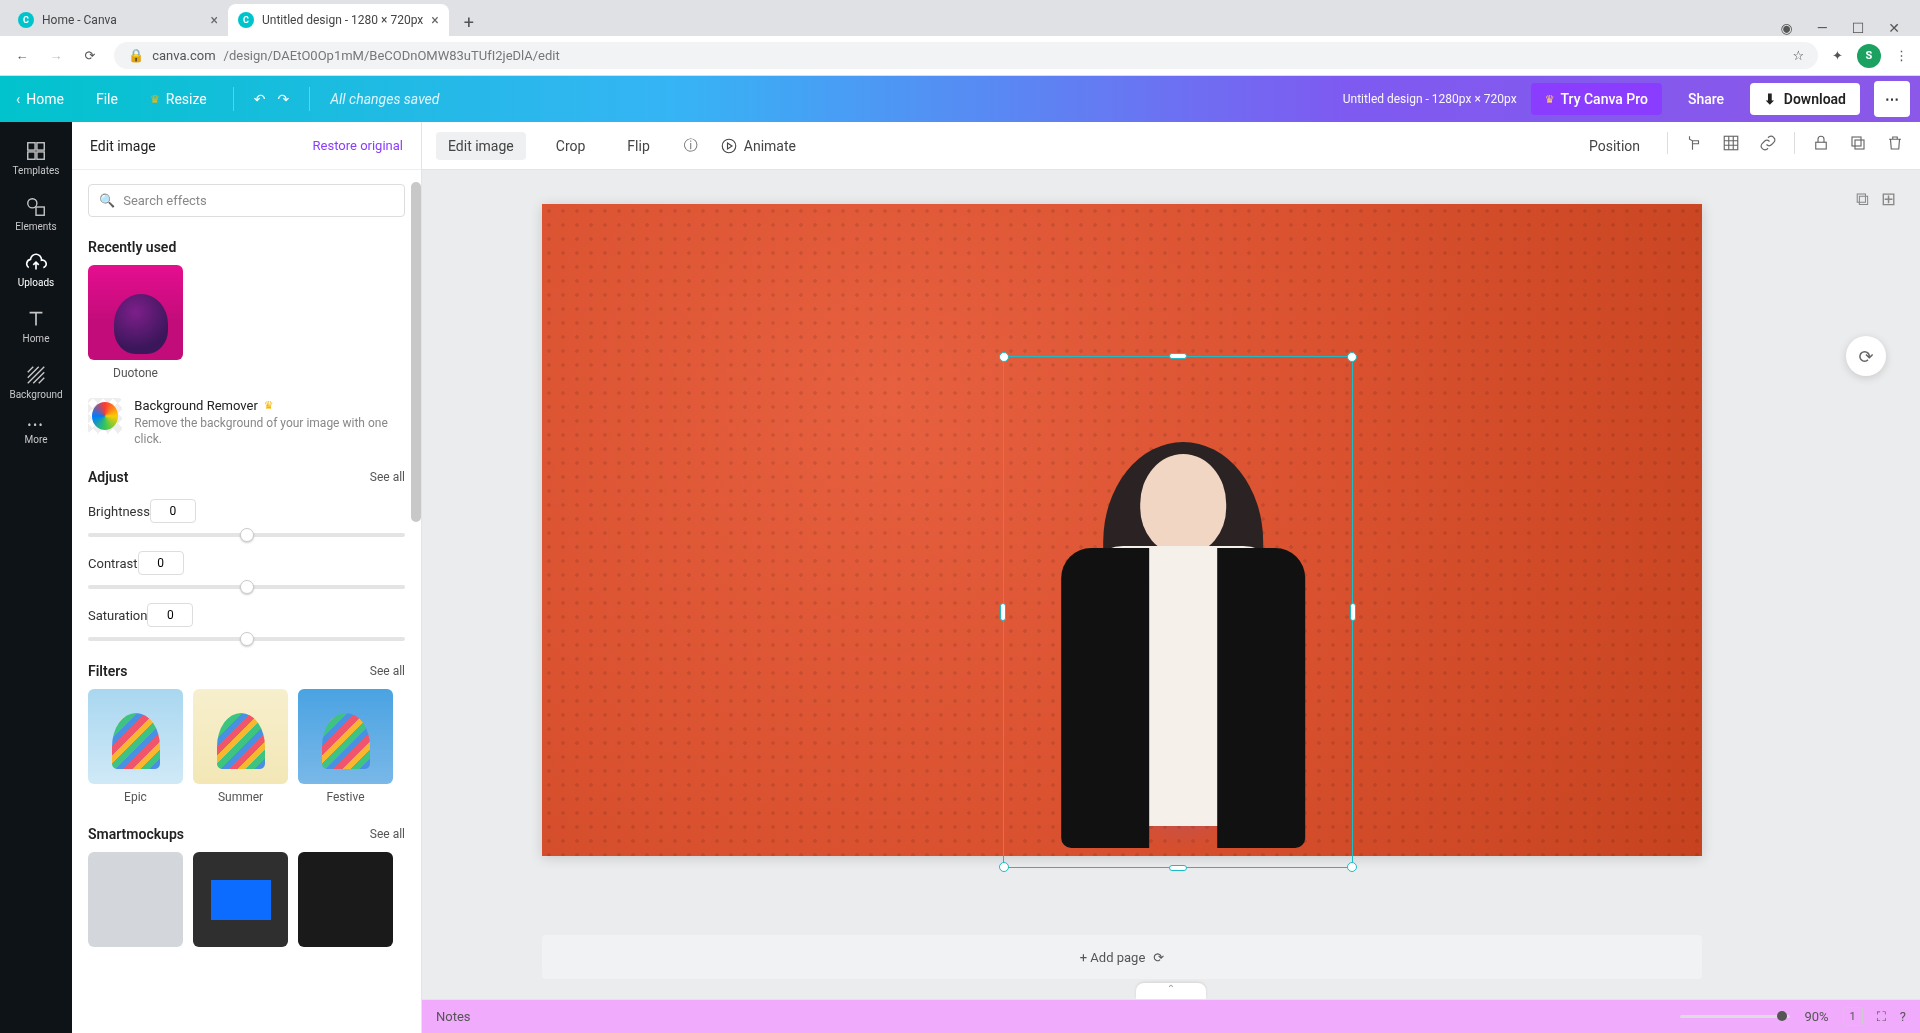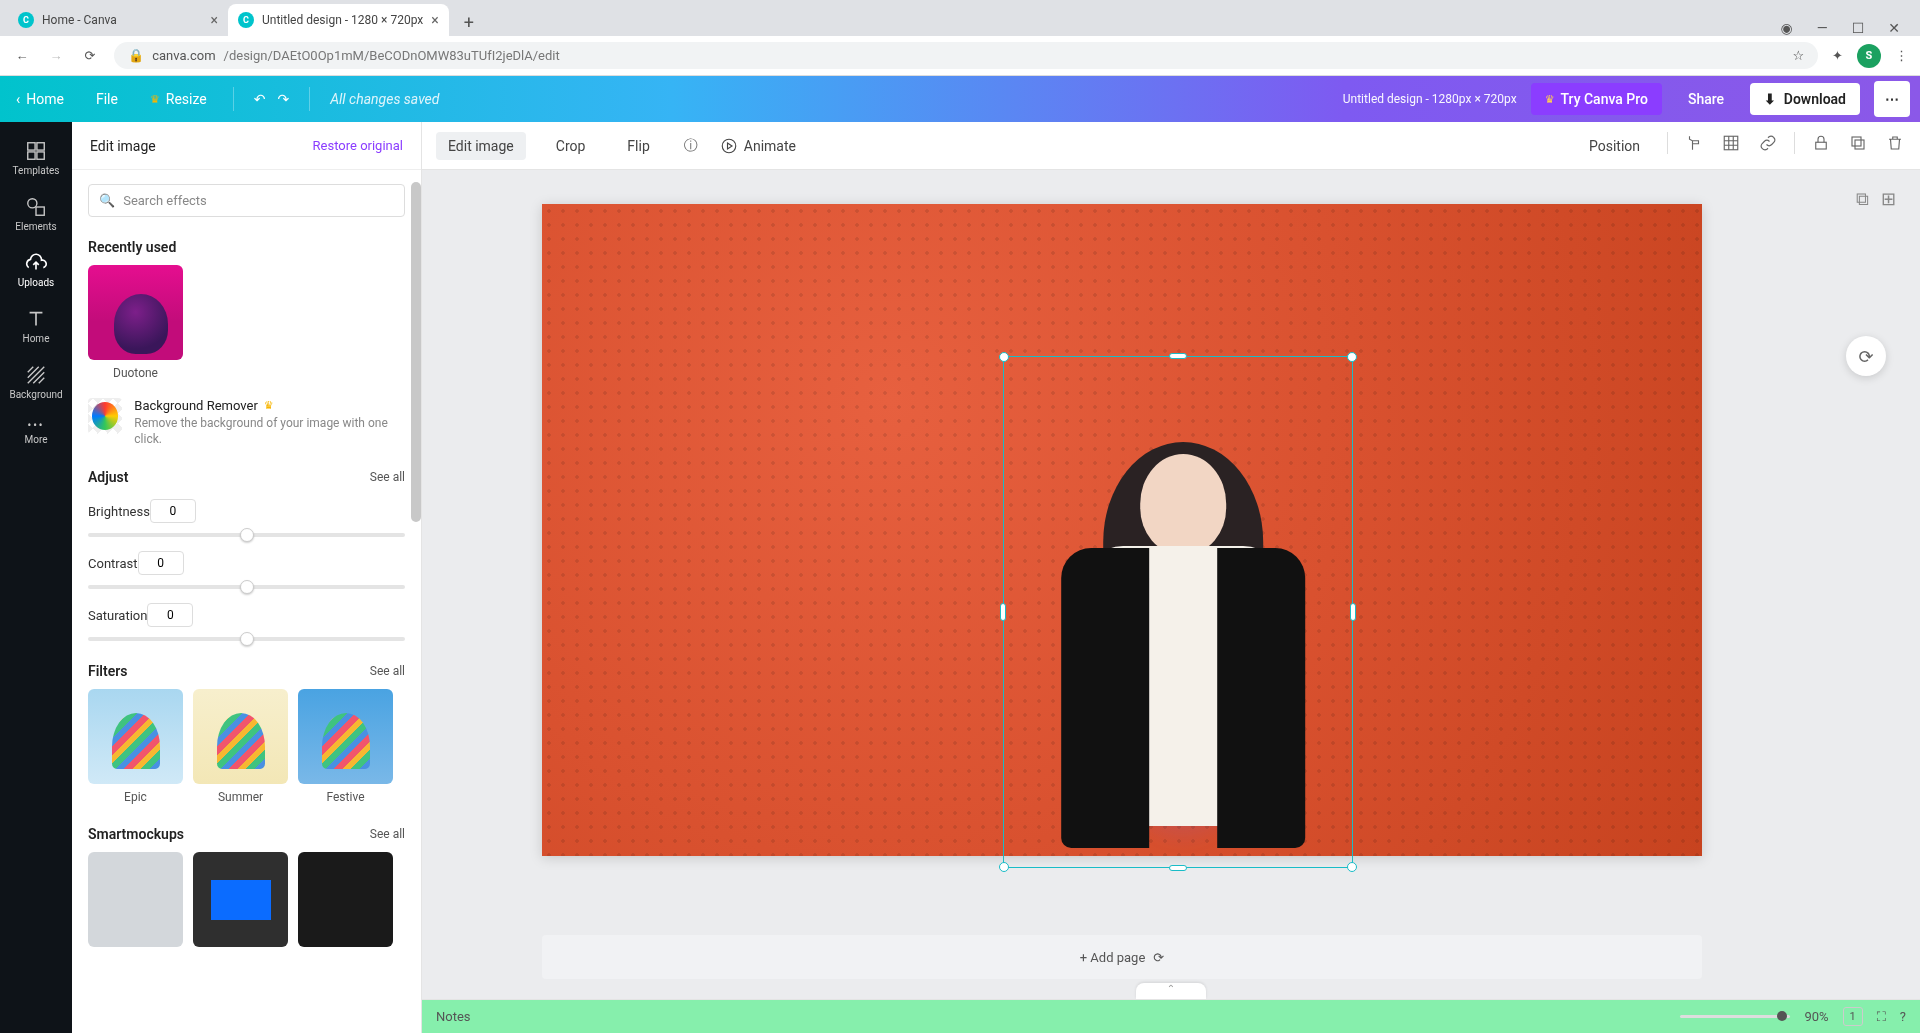--- a/index.html
+++ b/index.html
@@ -117,21 +117,21 @@
   .subject .head { position: absolute; top: 18px; left: 50%; transform: translateX(-50%); width: 86px; height: 100px; background: #f2d6c4; border-radius: 50% 50% 46% 46%; }
   .subject .hair { position: absolute; top: 6px; left: 50%; transform: translateX(-50%); width: 160px; height: 280px; background: #2a2223; border-radius: 80px 80px 30px 30px / 100px 100px 30px 30px; z-index: -1; }
   .subject .torso { position: absolute; top: 110px; left: 50%; transform: translateX(-50%); width: 200px; height: 280px; background: #f5f1ea; border-radius: 40px 40px 10px 10px; }
   .subject .jacket-l { position: absolute; top: 112px; left: 8px; width: 88px; height: 300px; background: #111; border-radius: 30px 0 0 10px; }
   .subject .jacket-r { position: absolute; top: 112px; right: 8px; width: 88px; height: 300px; background: #111; border-radius: 0 30px 10px 0; }
   .fab-rotate { width: 40px; height: 40px; border-radius: 50%; background: #fff; box-shadow: 0 2px 8px rgba(0,0,0,0.15); position: absolute; top: 166px; right: 34px; display: flex; align-items: center; justify-content: center; color: #666; cursor: pointer; font-size: 18px; }
   .addpage-bar { position: absolute; left: 120px; bottom: 20px; width: 1160px; height: 44px; background: #f1f2f4; border-radius: 4px; display: flex; align-items: center; justify-content: center; font-size: 13px; color: #555; gap: 8px; cursor: pointer; }
   .stage-scroll-hint { position: absolute; bottom: 0; left: 50%; transform: translateX(-50%); width: 70px; height: 16px; background: #fff; border-radius: 8px 8px 0 0; box-shadow: 0 -1px 3px rgba(0,0,0,0.1); color: #999; font-size: 10px; text-align: center; }
 
   
-  .bottombar { height: 34px; background: #86efac; border-top: 1px solid #e4e4e4; display: flex; align-items: center; padding: 0 14px; font-size: 13px; color: #555; gap: 33px; }
+  .bottombar { height: 34px; background: #f0abfc; border-top: 1px solid #e4e4e4; display: flex; align-items: center; padding: 0 14px; font-size: 13px; color: #555; gap: 33px; }
   .bb-right { margin-left: auto; display: flex; align-items: center; gap: 14px; }
   .zoom-slider { width: 110px; height: 3px; background: #ddd; border-radius: 2px; position: relative; }
   .zoom-slider .zknob { width: 10px; height: 10px; background: #555; border-radius: 50%; position: absolute; top: -4px; left: 88%; }
   .pagecount { border: 1px solid #ccc; border-radius: 3px; padding: 2px 6px; font-size: 11px; }
   
   
   .ico { width: 18px; height: 18px; }
 </style>
 </head>
 <body>

